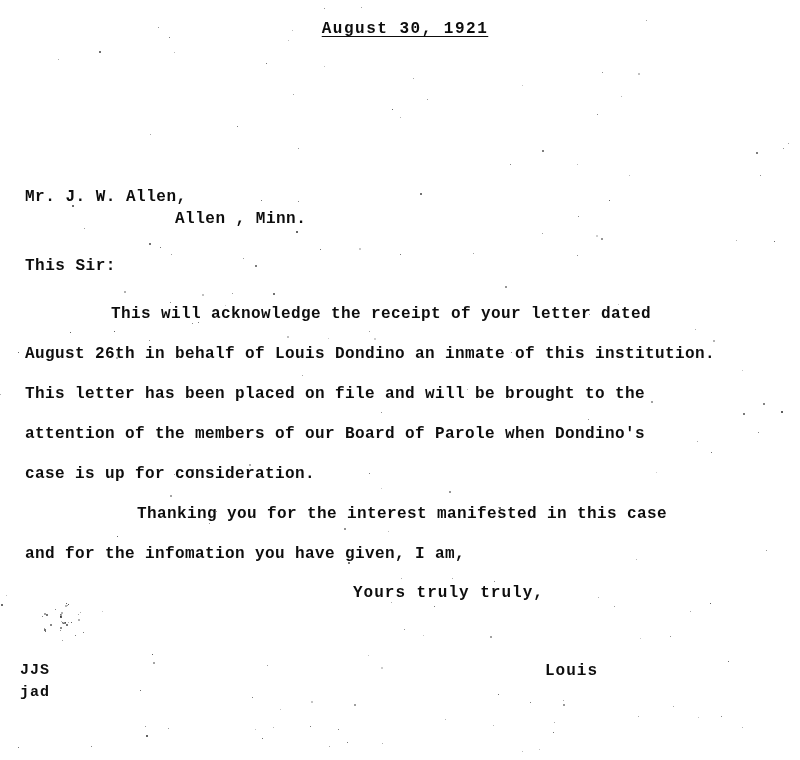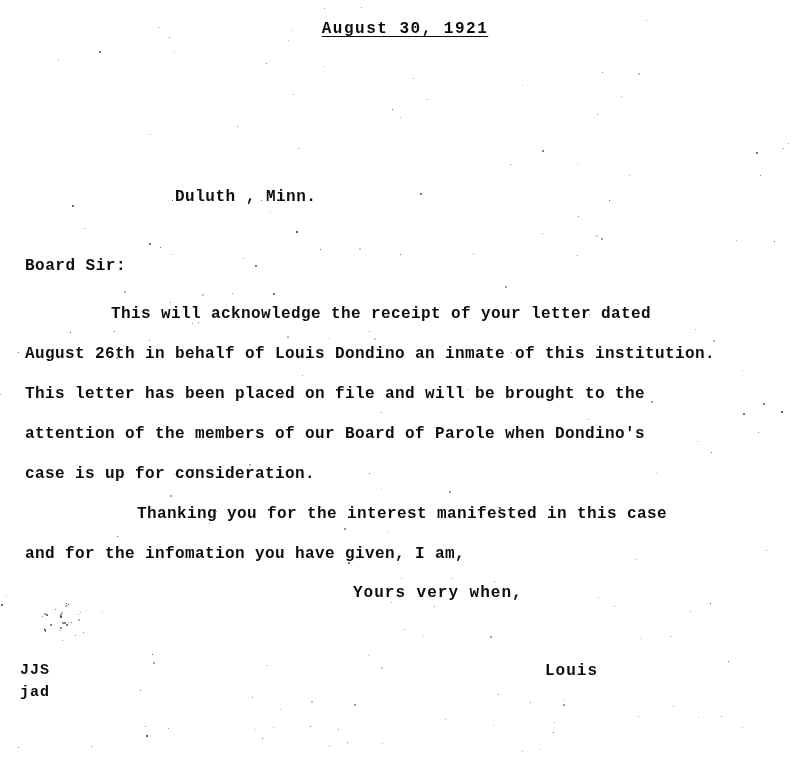--- a/index.html
+++ b/index.html
@@ -301,27 +301,27 @@
       <i style="left: 521.797px; top: 751.249px; width: 1px; height: 1px; opacity: 0.357798;"></i>
       <i style="left: 638.342px; top: 716.35px; width: 1px; height: 1px; opacity: 0.477187;"></i>
       <i style="left: 741.814px; top: 727.351px; width: 1px; height: 1px; opacity: 0.402746;"></i>
       <i style="left: 553.208px; top: 732.17px; width: 1px; height: 1px; opacity: 0.725577;"></i>
       <i style="left: 279.883px; top: 709.019px; width: 1px; height: 1px; opacity: 0.32128;"></i>
       <i style="left: 262.409px; top: 738.337px; width: 1px; height: 1px; opacity: 0.766508;"></i>
     </div>
 
   <div class="date-line">August 30, 1921</div>
 
-  <div class="address-block"><div class="addr-2">Duluth , Minn.</div></div>
-
-  <div class="salutation">Board Sir:</div>
+  <div class="address-block"><div class="addr-0">Mr. J. W. Allen,</div><div class="addr-2">Allen , Minn.</div></div>
+
+  <div class="salutation">This Sir:</div>
 
   <div class="letter-body"><div class="indent-1">This will acknowledge the receipt of your letter dated</div><div class="indent-0">August 26th in behalf of Louis Dondino an inmate of this institution.</div><div class="indent-0">This letter has been placed on file and will be brought to the</div><div class="indent-0">attention of the members of our Board of Parole when Dondino's</div><div class="indent-0">case is up for consideration.</div><div class="indent-2">Thanking you for the interest manifested in this case</div><div class="indent-0">and for the infomation you have given, I am,</div></div>
 
-  <div class="closing">Yours very when,</div>
+  <div class="closing">Yours truly truly,</div>
 
   <div class="signature-title">Louis</div>
 
   <div class="initials-block">
       <div>JJS</div>
       <div>jad</div>
     </div>
 
 </div>
 

